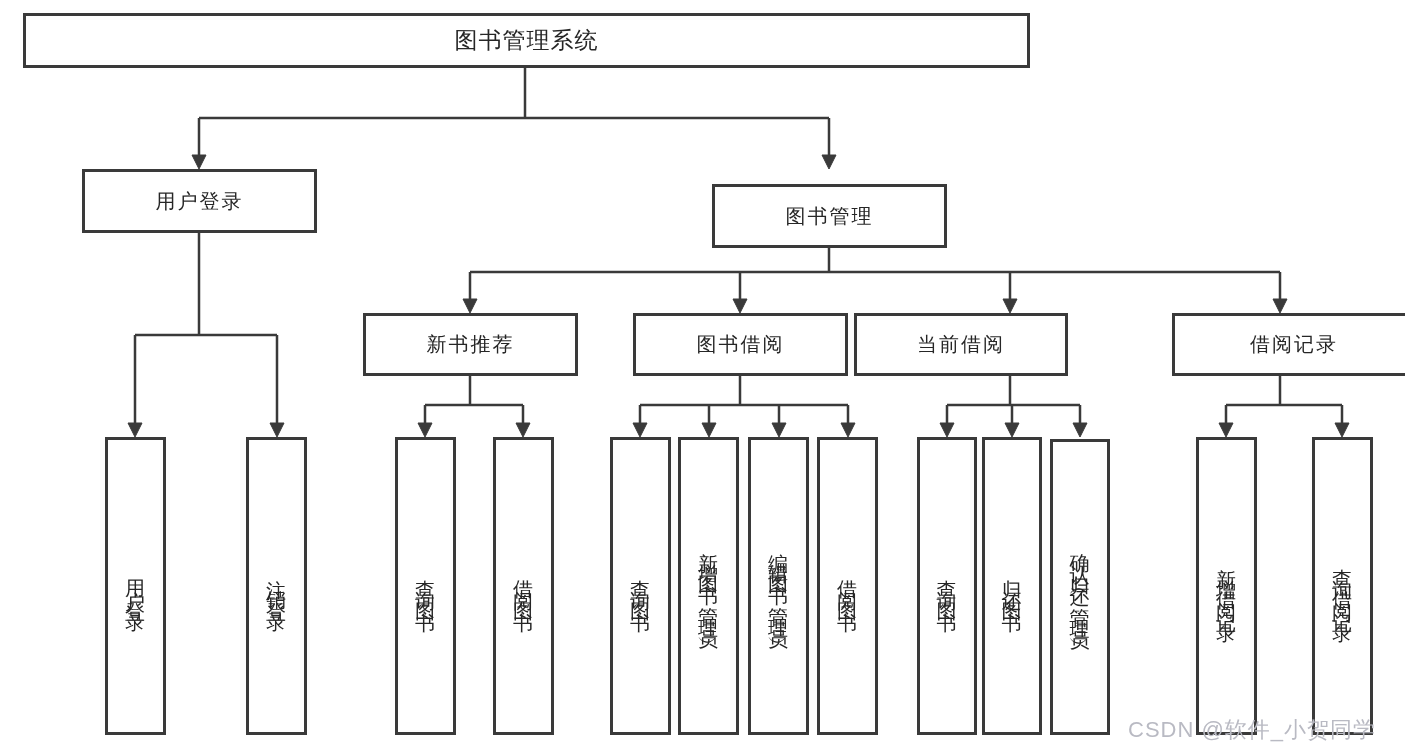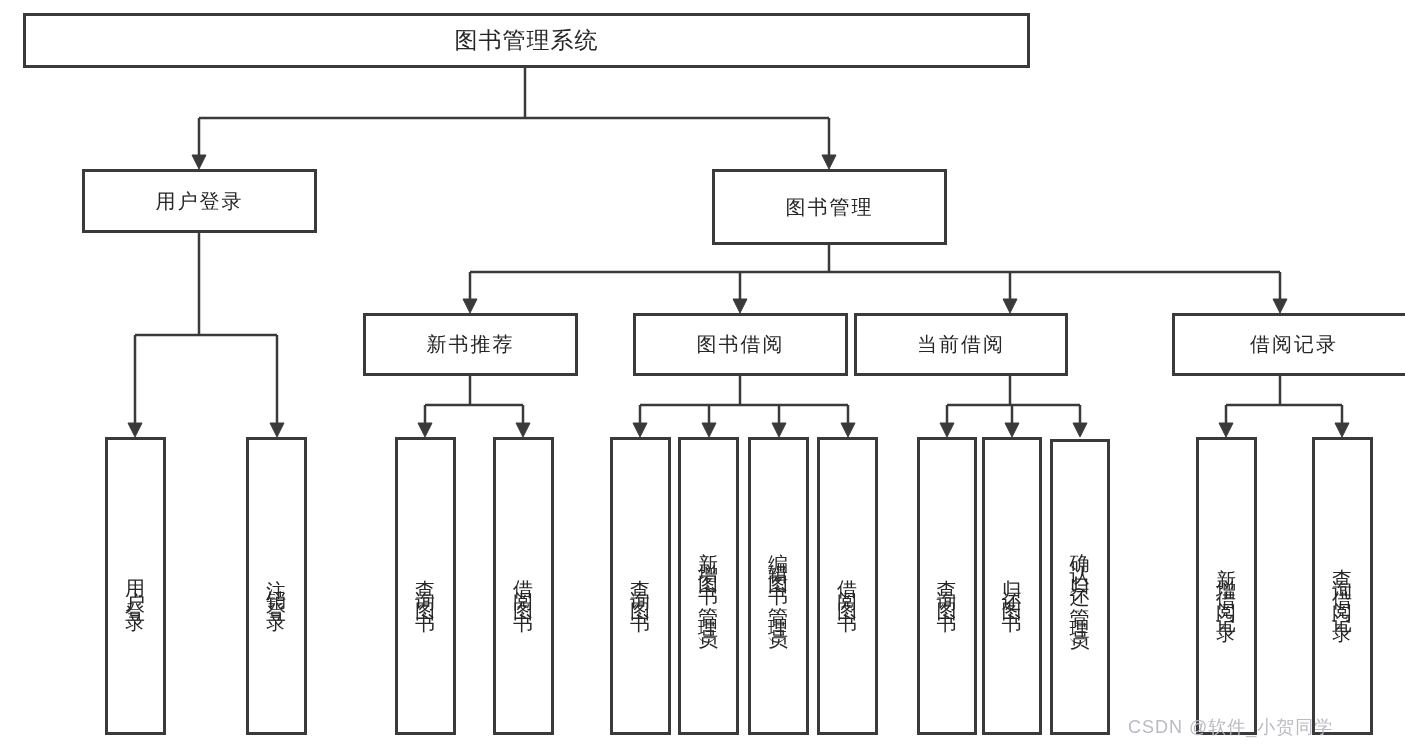--- a/index.html
+++ b/index.html
@@ -39,21 +39,21 @@
   .vnode .lbl{
     writing-mode:vertical-rl;
     font-size:20px;
     letter-spacing:11px;
     line-height:1;
     text-align:center;
   }
   .watermark{
     position:absolute;z-index:3;
     left:1128px;top:715px;
-    font-size:18px;
+    font-size:22px;
     letter-spacing:1px;
     color:var(--watermark);
     white-space:nowrap;
   }
 </style>
 </head>
 <body>
 
 <div class="canvas">
 
@@ -93,21 +93,21 @@
     <polygon points="1335,423 1349,423 1342,437"></polygon>
   </svg>
 
   <div class="box hnode root" style="left:23px;top:13px;width:1007px;height:55px">
     <span class="lbl">图书管理系统</span>
   </div>
 
   <div class="box hnode" style="left:82px;top:169px;width:235px;height:64px">
     <span class="lbl">用户登录</span>
   </div>
-  <div class="box hnode" style="left:712px;top:169px;width:235px;height:76px">
+  <div class="box hnode" style="left:712px;top:184px;width:235px;height:64px">
     <span class="lbl">图书管理</span>
   </div>
 
   <div class="box hnode" style="left:363px;top:313px;width:215px;height:63px">
     <span class="lbl">新书推荐</span>
   </div>
   <div class="box hnode" style="left:633px;top:313px;width:215px;height:63px">
     <span class="lbl">图书借阅</span>
   </div>
   <div class="box hnode" style="left:854px;top:313px;width:214px;height:63px">

